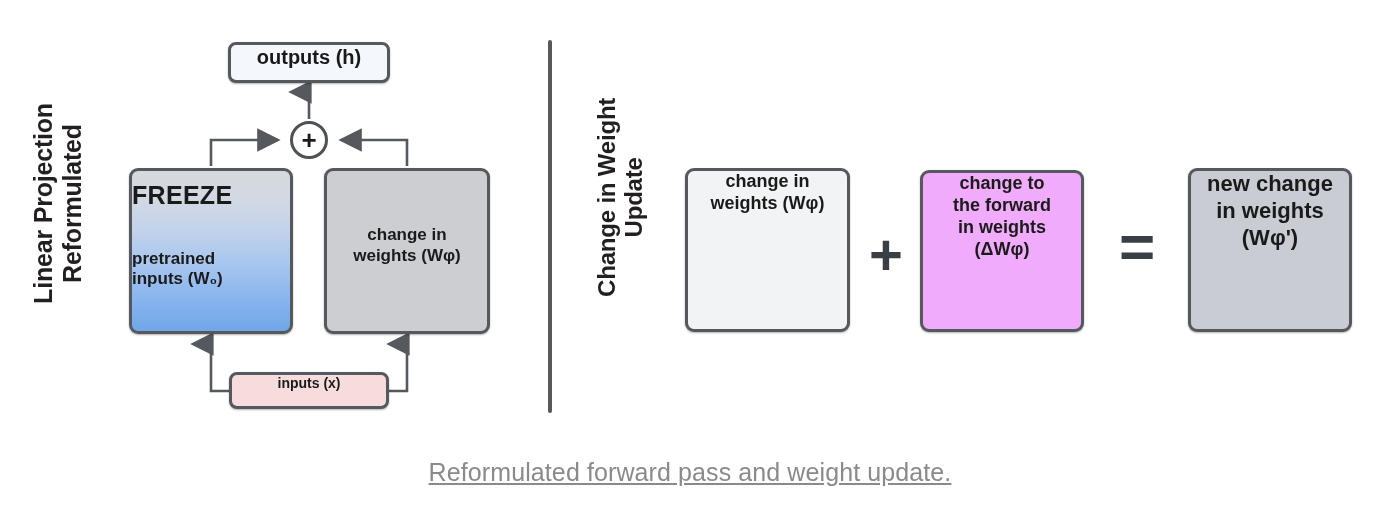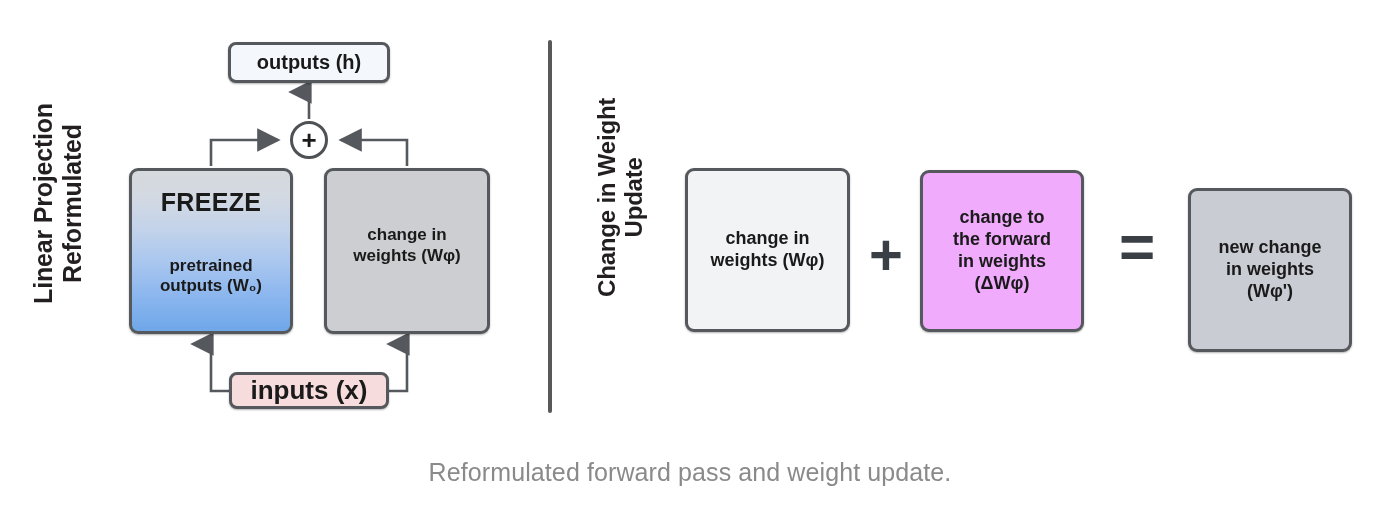--- a/index.html
+++ b/index.html
@@ -57,21 +57,21 @@
     border-radius: 2px;
   }
 
   
   .node {
     position: absolute;
     box-sizing: border-box;
     border: 3px solid #55585c;
     border-radius: 9px;
     display: flex;
-    align-items: center;
+    align-items: flex-start;
     justify-content: center;
     text-align: center;
     font-weight: bold;
     color: #1a1a1a;
     box-shadow: 0 1px 2px rgba(0,0,0,0.30);
   }
   .node .txt { display: block; line-height: 1.22; }
 
   
   #node-outputs {
@@ -81,38 +81,38 @@
     border-radius: 8px;
   }
   #node-pretrained {
     left: 129px; top: 168px; width: 164px; height: 166px;
     background: linear-gradient(180deg,
         #d6d9dd 0%, #d3d9e2 16%, #c3d3ea 36%,
         #a8c6ef 58%, #8bb6ee 78%, #6fa7e9 100%);
     font-size: 17px;
     flex-direction: column;
     justify-content: flex-start;
-    padding-top: 16px;
+    padding-top: 9px;
   }
   #node-pretrained .freeze {
     font-size: 25px;
     letter-spacing: 0.3px;
     margin-bottom: 38px;
   }
   #node-change-w {
     left: 324px; top: 168px; width: 166px; height: 166px;
     background: #ccced1;
     font-size: 17px;
     align-items: flex-start;
     padding-top: 54px;
   }
   #node-inputs {
     left: 229px; top: 372px; width: 160px; height: 37px;
     background: #f6dcdc;
-    font-size: 26px;
+    font-size: 14px;
     border-radius: 8px;
   }
 
   
   #sum-node {
     position: absolute;
     left: 290px; top: 121px;
     width: 38px; height: 38px;
     border: 3px solid #4f5255;
     border-radius: 50%;
@@ -135,21 +135,21 @@
   #node-cw {
     left: 685px; top: 168px; width: 165px; height: 164px;
     background: #f2f3f4; font-size: 18px;
   }
   #node-dcw {
     left: 920px; top: 170px; width: 164px; height: 162px;
     background: #f0abfc; font-size: 18px;
   }
   #node-ncw {
     left: 1188px; top: 168px; width: 164px; height: 164px;
-    background: #c9cdd3; font-size: 18px; margin-top: 20px;
+    background: #c9cdd3; font-size: 22px;
   }
 
   
   .op {
     position: absolute;
     color: #3a3f45;
     font-weight: bold;
     line-height: 1;
     text-align: center;
   }
@@ -164,20 +164,21 @@
 
   
   #caption {
     position: absolute;
     left: 0; top: 458px;
     width: 1380px;
     text-align: center;
     font-size: 25px;
     color: #8a8a8a;
     letter-spacing: 0.1px;
+    text-decoration: underline;
   }
 </style>
 </head>
 <body>
 
 <div class="canvas">
 
   <div class="panel-label" id="label-left">
     <span>Linear Projection</span>
     <span>Reformulated</span>
@@ -211,21 +212,21 @@
     <path d="M387,391 L407,391 L407,344" stroke="#55585c" stroke-width="2.6" fill="none" marker-end="url(#arrowUp)"></path>
   </svg>
 
   <div class="node" id="node-outputs">
     <span class="txt">outputs (h)</span>
   </div>
 
   <div class="node" id="node-pretrained">
     <span class="txt freeze">FREEZE</span>
     <span class="txt">pretrained</span>
-    <span class="txt">outputs (W₀)</span>
+    <span class="txt">inputs (W₀)</span>
   </div>
 
   <div class="node" id="node-change-w">
     <div>
       <span class="txt">change in</span>
       <span class="txt">weights (Wφ)</span>
     </div>
   </div>
 
   <div class="node" id="node-inputs">

